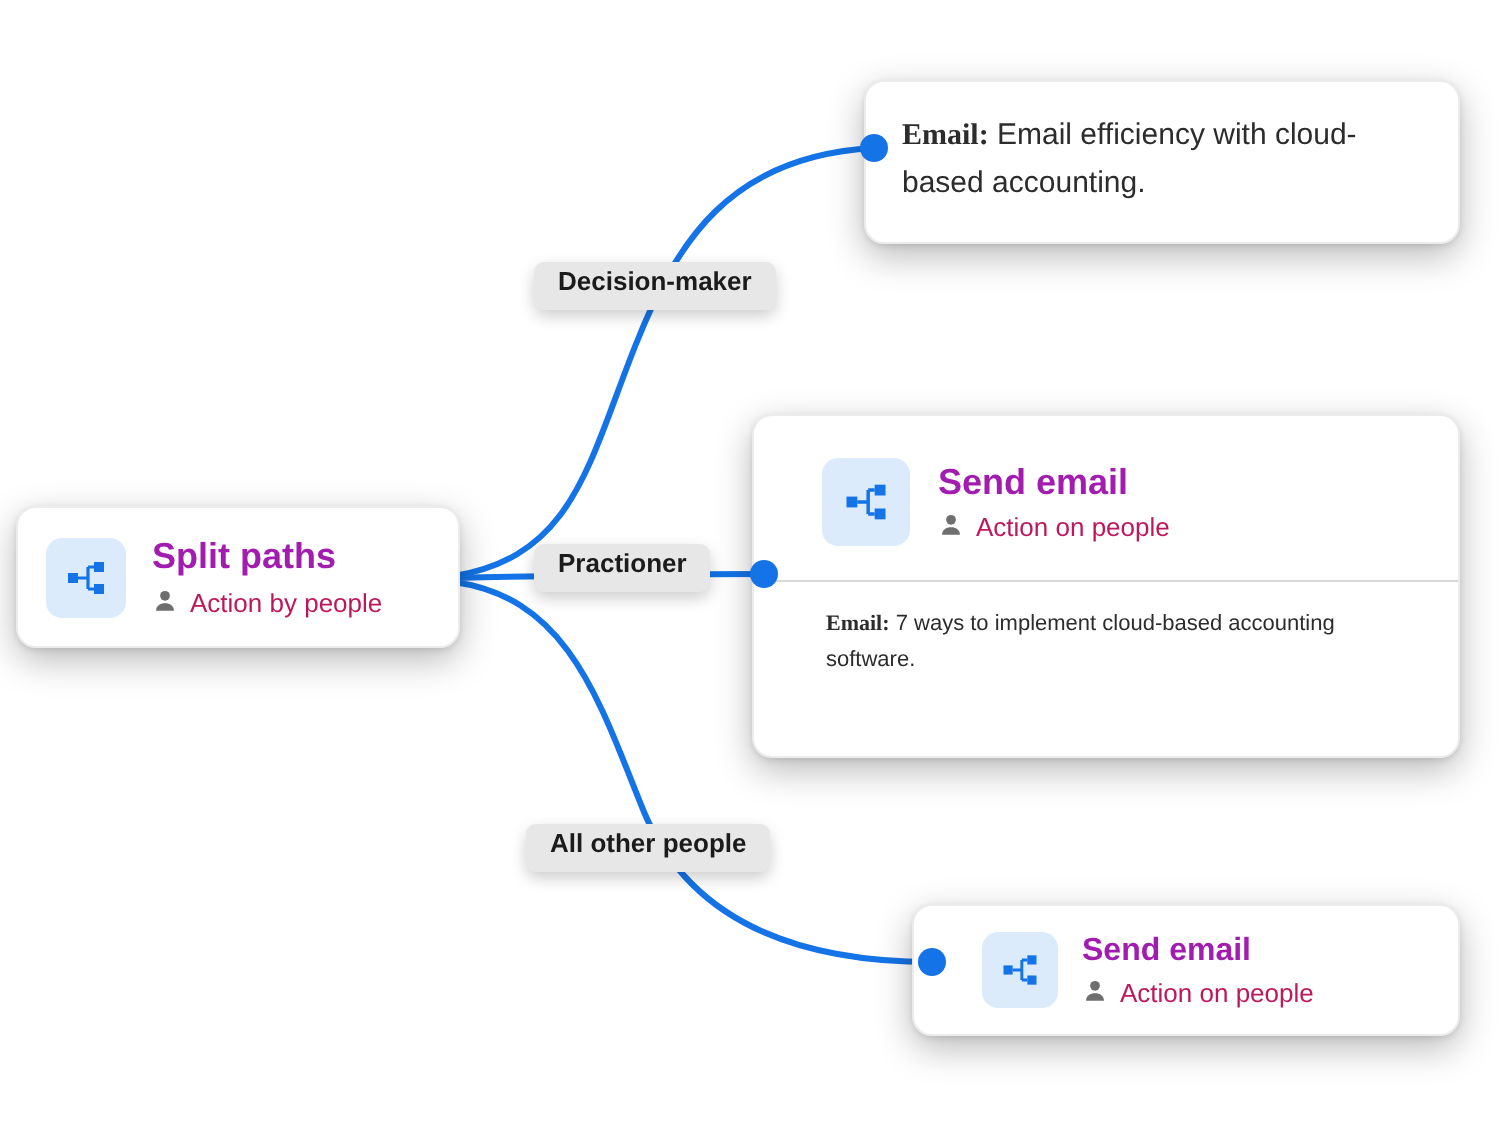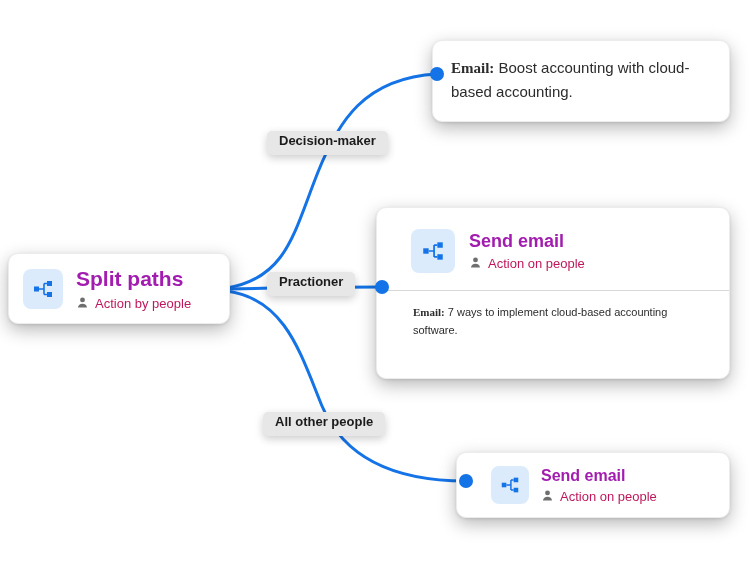--- a/index.html
+++ b/index.html
@@ -29,21 +29,21 @@
 
   .title { font-weight:700; color:#a21caf; line-height:1.2; }
   .sub {
     display:flex; align-items:center; gap:6px;
     color:#be185d; font-size:13px; margin-top:4px; line-height:1;
   }
 
   
   .node-split { left:8px; top:253px; width:222px; height:71px; padding:0 14px; }
   .node-split .icon-tile { width:40px; height:40px; margin-right:13px; }
-  .node-split .title { font-size:21px; }
+  .node-split .title { font-size:18px; }
 
   
   .card-note { left:432px; top:40px; width:298px; padding:15px 18px 17px 18px; }
   .body-text { font-size:15px; line-height:1.6; color:#2c2c2c; }
   .card-note .body-text { max-width:240px; }
   .bold { font-weight:700;font-family:Liberation Serif, serif; }
 
   
   .node-mid { left:376px; top:207px; width:354px; height:172px; }
   .node-mid .head { display:flex; align-items:center; padding:21px 20px 0 34px; }
@@ -115,21 +115,21 @@
       </span>
     </div>
   </div>
 
   <div class="branch-label label-dm">Decision-maker</div>
   <div class="branch-label label-all">All other people</div>
   <div class="branch-label label-pr">Practioner</div>
 
   <div class="card card-note">
     <div class="body-text">
-      <span class="bold">Email:</span><span> Boost accounting with cloud-based accounting.</span>
+      <span class="bold">Email:</span><span> Email efficiency with cloud-based accounting.</span>
     </div>
   </div>
 
   <div class="card node-mid">
     <div class="head">
       <span class="icon-tile">
         <svg viewBox="0 0 24 24" width="26" height="26" aria-hidden="true">
           <rect x="3" y="9.5" width="5" height="5" fill="#1473e6"></rect>
           <path d="M8 12 H13 M13 6.5 V17.5 M13 6.5 H16 M13 17.5 H16" stroke="#1473e6" stroke-width="1.6" fill="none"></path>
           <rect x="16" y="4" width="5" height="5" fill="#1473e6"></rect>

